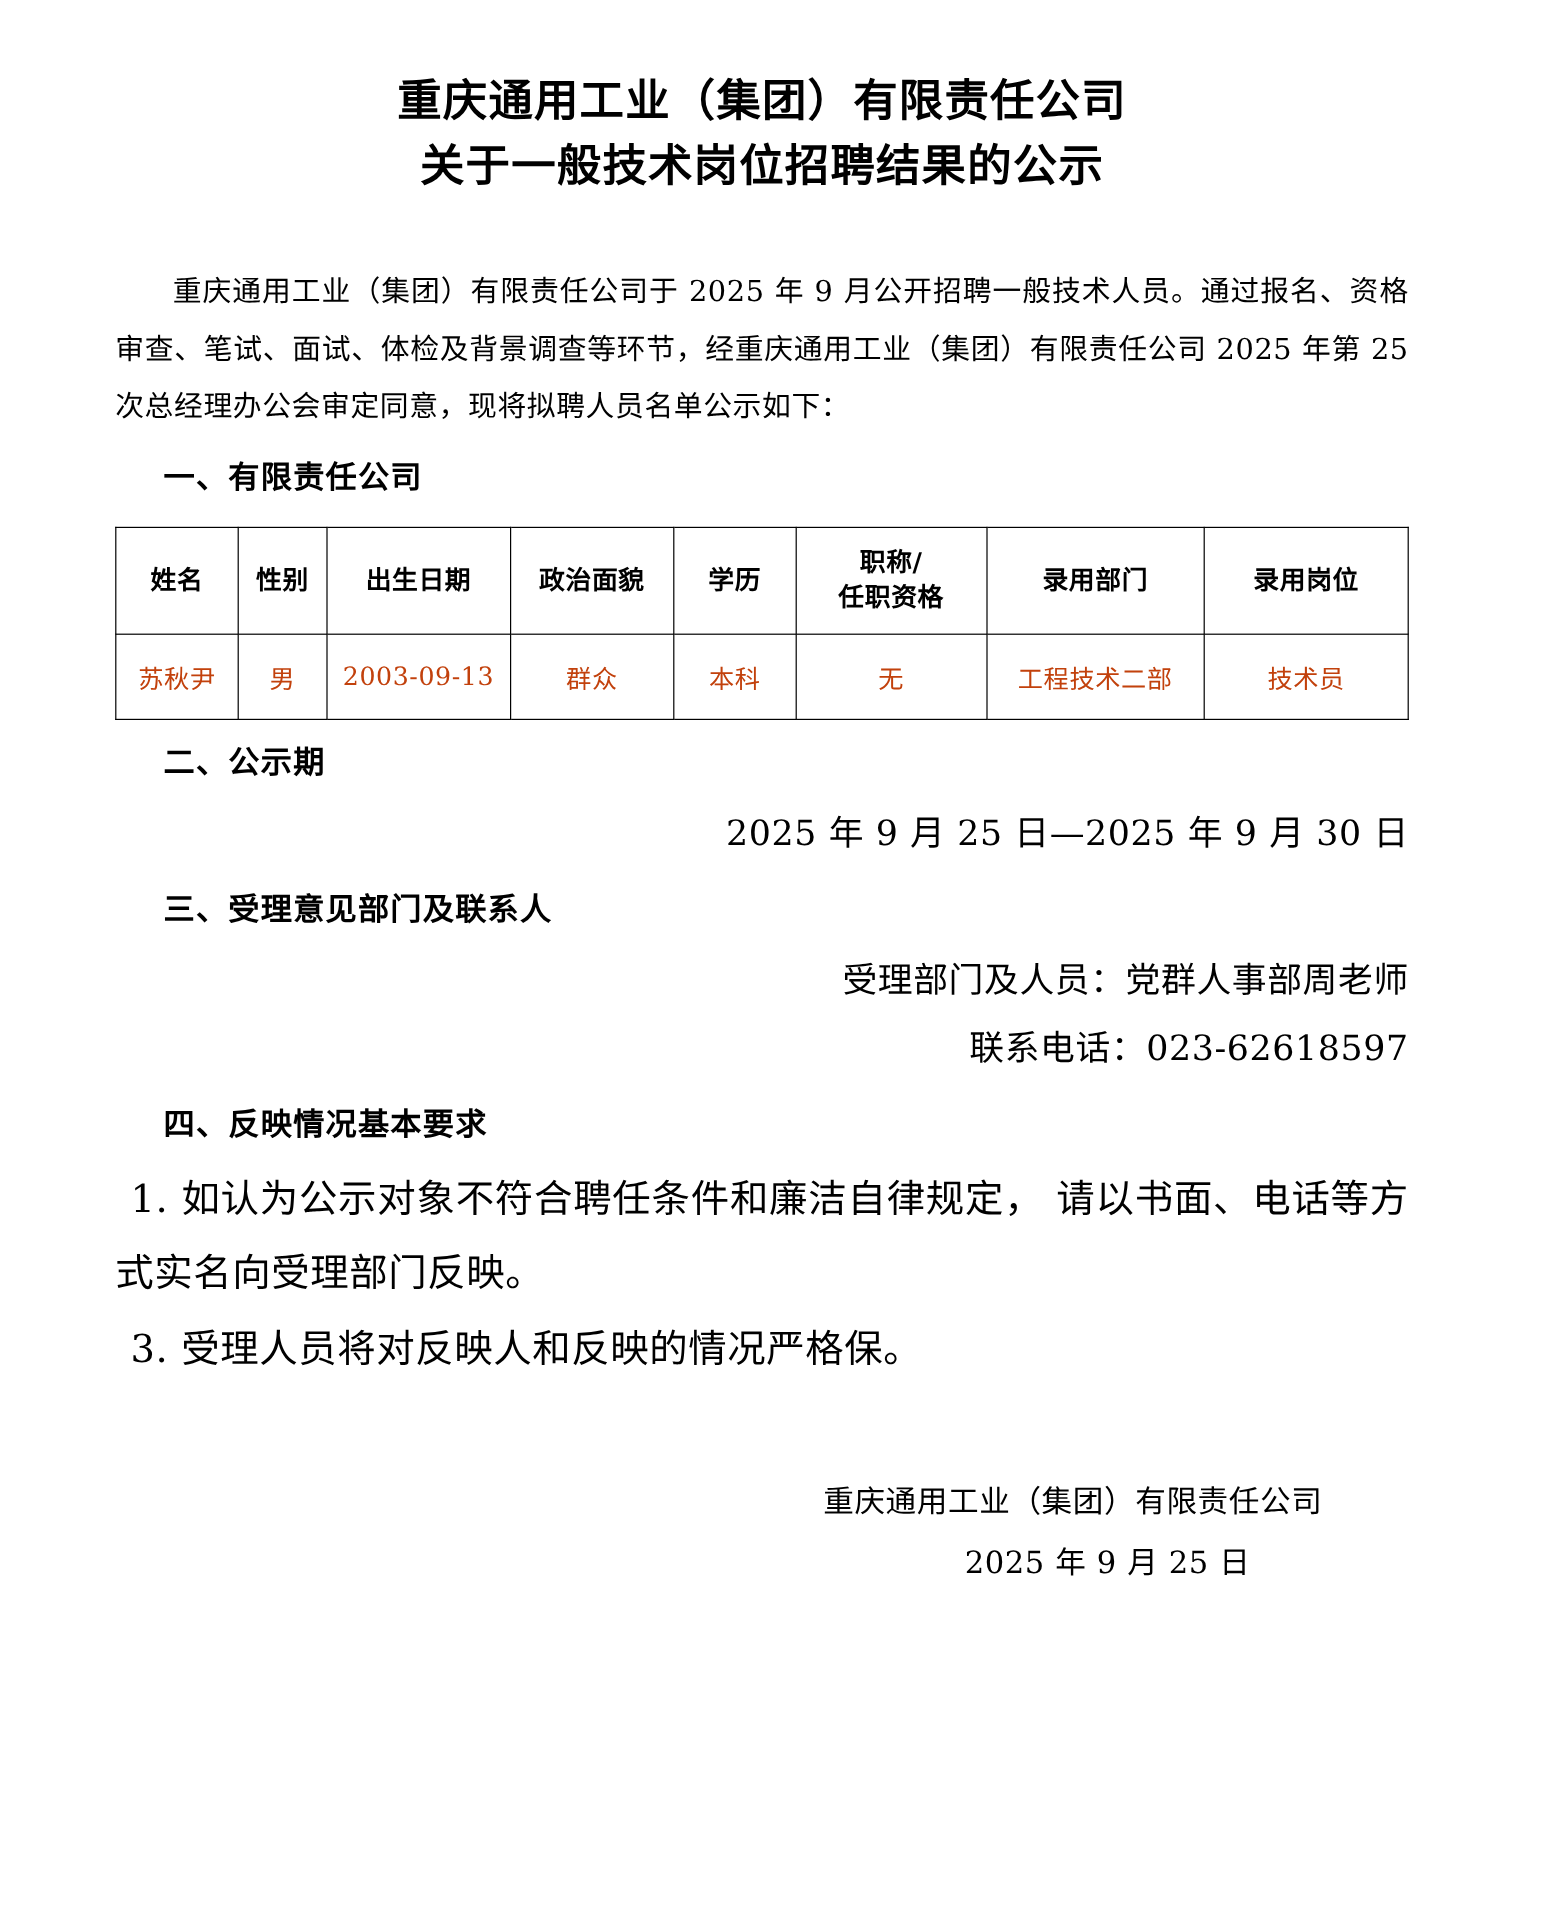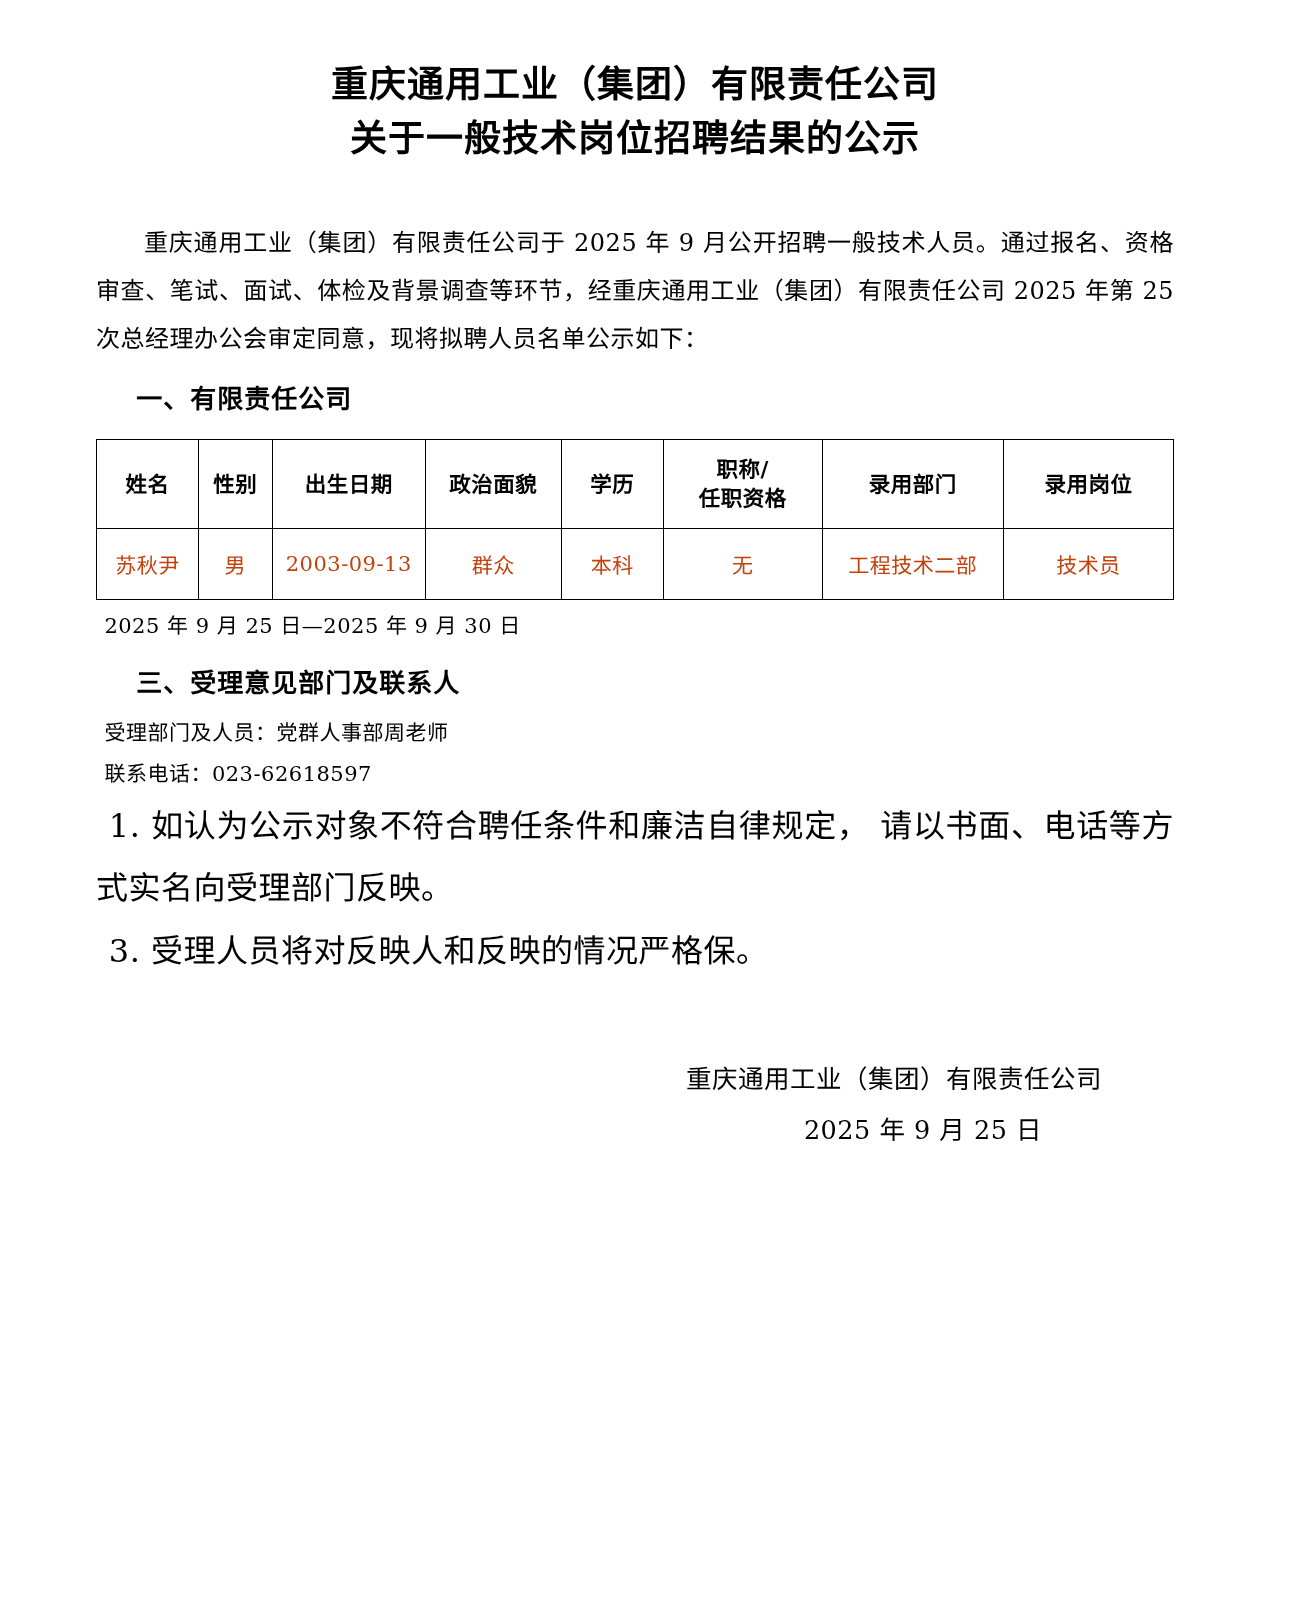--- a/index.html
+++ b/index.html
@@ -48,25 +48,26 @@
   .section-heading {
     font-family: "DejaVu Sans", "Liberation Sans", sans-serif;
     font-weight: bold;
     font-size: 26px;
     line-height: 2.0;
     margin: 10px 0 4px 0;
     text-indent: 1.55em;
     letter-spacing: 1px;
   }
   .plain-line {
-    font-size: 21px;
+    font-size: 29px;
     line-height: 1.95;
     margin: 0;
     text-indent: 0.4em;
     letter-spacing: 0.5px;
+    text-align: right;
   }
   .list-line {
     font-size: 32px;
     line-height: 1.95;
     margin: 0;
     text-indent: 0.4em;
     letter-spacing: 0.5px;
     text-align: justify;
     text-justify: inter-ideograph;
   }
@@ -185,26 +186,28 @@
           <td>2003-09-13</td>
           <td>群众</td>
           <td>本科</td>
           <td>无</td>
           <td>工程技术二部</td>
           <td>技术员</td>
         </tr>
       </tbody>
     </table>
 
+    <div class="section-heading">二、公示期</div>
     <p class="plain-line">2025 年 9 月 25 日—2025 年 9 月 30 日</p>
 
     <div class="section-heading">三、受理意见部门及联系人</div>
     <p class="plain-line">受理部门及人员：党群人事部周老师</p>
     <p class="plain-line">联系电话：023-62618597</p>
 
+    <div class="section-heading">四、反映情况基本要求</div>
     <p class="list-line">1. 如认为公示对象不符合聘任条件和廉洁自律规定， 请以书面、电话等方式实名向受理部门反映。</p>
     <p class="list-line">3. 受理人员将对反映人和反映的情况严格保。</p>
 
     <div class="sign-block">
       <p class="sign-line">重庆通用工业（集团）有限责任公司</p>
       <p class="sign-line sign-date">2025 年 9 月 25 日</p>
     </div>
 
   </div>
 </div>

